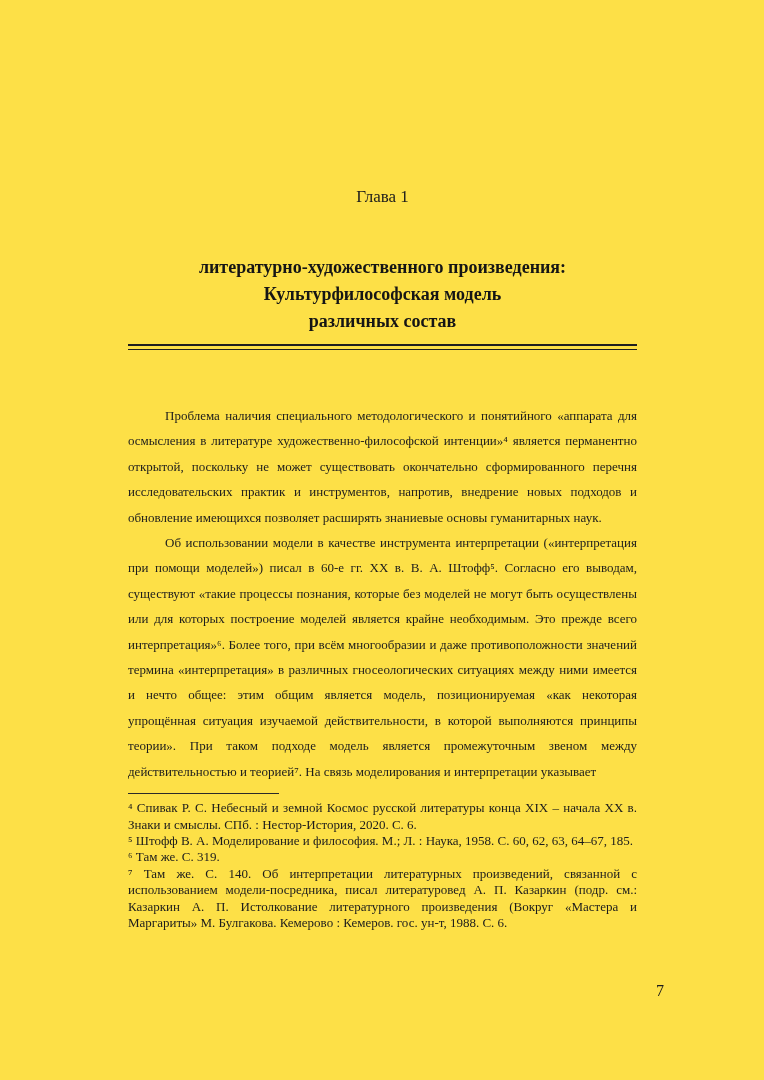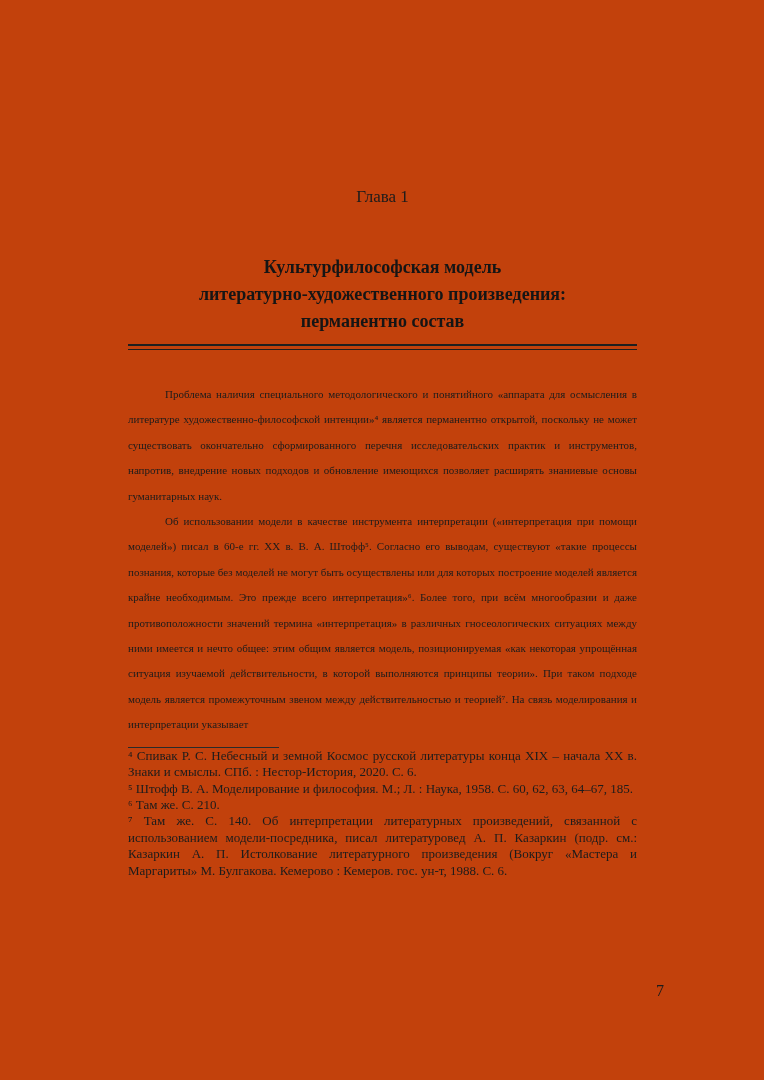--- a/index.html
+++ b/index.html
@@ -2,21 +2,21 @@
 <html lang="ru"><head>
 <meta charset="utf-8">
 <style>
   * { margin: 0; padding: 0; box-sizing: border-box; }
   html, body { background: #e9e9e9; }
   .page {
     position: relative;
     width: 764px;
     height: 1080px;
     margin: 0 auto;
-    background: #c2410c;
+    background: #fde047;
     font-family: "Liberation Serif", "DejaVu Serif", serif;
     color: #1c1c1c;
     overflow: hidden;
   }
   .content {
     position: absolute;
     left: 128px;
     top: 0;
     width: 509px;
   }
@@ -34,36 +34,37 @@
     line-height: 27px;
     color: #151515;
   }
   .title-rule {
     margin-top: 9px;
     height: 6px;
     border-top: 2.5px solid #1f1f1f;
     border-bottom: 1.5px solid #1f1f1f;
   }
   .bodytext {
-    margin-top: 32px;
-    font-size: 11px;
+    margin-top: 53px;
+    font-size: 13px;
     line-height: 25.4px;
     text-align: justify;
     hyphens: auto;
     -webkit-hyphens: auto;
   }
   .bodytext p {
     text-indent: 37px;
   }
   .footnote-sep {
     margin-top: 9px;
     width: 151px;
     border-top: 1.3px solid #2a2a2a;
   }
   .footnotes {
+    margin-top: 6px;
     font-size: 13px;
     line-height: 16.4px;
     text-align: justify;
     hyphens: auto;
     -webkit-hyphens: auto;
   }
   .page-number {
     position: absolute;
     top: 982px;
     right: 100px;
@@ -72,37 +73,37 @@
 </style>
 </head>
 <body>
 
 <div class="page">
   <div class="content">
 
     <div class="chapter">Глава 1</div>
 
     <div class="title">
+      <div>литературно-художественного произведения:</div>
       <div>Культурфилософская модель</div>
-      <div>литературно-художественного произведения:</div>
-      <div>перманентно состав</div>
+      <div>различных состав</div>
     </div>
 
     <div class="title-rule"></div>
 
     <div class="bodytext">
       <p>Проблема наличия специального методологического и понятийного «аппарата для осмысления в литературе художественно-философской интенции»⁴ является перманентно открытой, поскольку не может существовать окончательно сформированного перечня исследовательских практик и инструментов, напротив, внедрение новых подходов и обновление имеющихся позволяет расширять знаниевые основы гуманитарных наук.</p>
       <p>Об использовании модели в качестве инструмента интерпретации («интерпретация при помощи моделей») писал в 60-е гг. XX в. В. А. Штофф⁵. Согласно его выводам, существуют «такие процессы познания, которые без моделей не могут быть осуществлены или для которых построение моделей является крайне необходимым. Это прежде всего интерпретация»⁶. Более того, при всём многообразии и даже противоположности значений термина «интерпретация» в различных гносеологических ситуациях между ними имеется и нечто общее: этим общим является модель, позиционируемая «как некоторая упрощённая ситуация изучаемой действительности, в которой выполняются принципы теории». При таком подходе модель является промежуточным звеном между действительностью и теорией⁷. На связь моделирования и интерпретации указывает</p>
     </div>
 
     <div class="footnote-sep"></div>
 
     <div class="footnotes">
       <p>⁴ Спивак Р. С. Небесный и земной Космос русской литературы конца XIX – начала XX в. Знаки и смыслы. СПб. : Нестор-История, 2020. С. 6.</p>
       <p>⁵ Штофф В. А. Моделирование и философия. М.; Л. : Наука, 1958. С. 60, 62, 63, 64–67, 185.</p>
-      <p>⁶ Там же. С. 210.</p>
+      <p>⁶ Там же. С. 319.</p>
       <p>⁷ Там же. С. 140. Об интерпретации литературных произведений, связанной с использованием модели-посредника, писал литературовед А. П. Казаркин (подр. см.: Казаркин А. П. Истолкование литературного произведения (Вокруг «Мастера и Маргариты» М. Булгакова. Кемерово : Кемеров. гос. ун-т, 1988. С. 6.</p>
     </div>
 
   </div>
 
   <div class="page-number">7</div>
 </div>
 
 </body></html>

